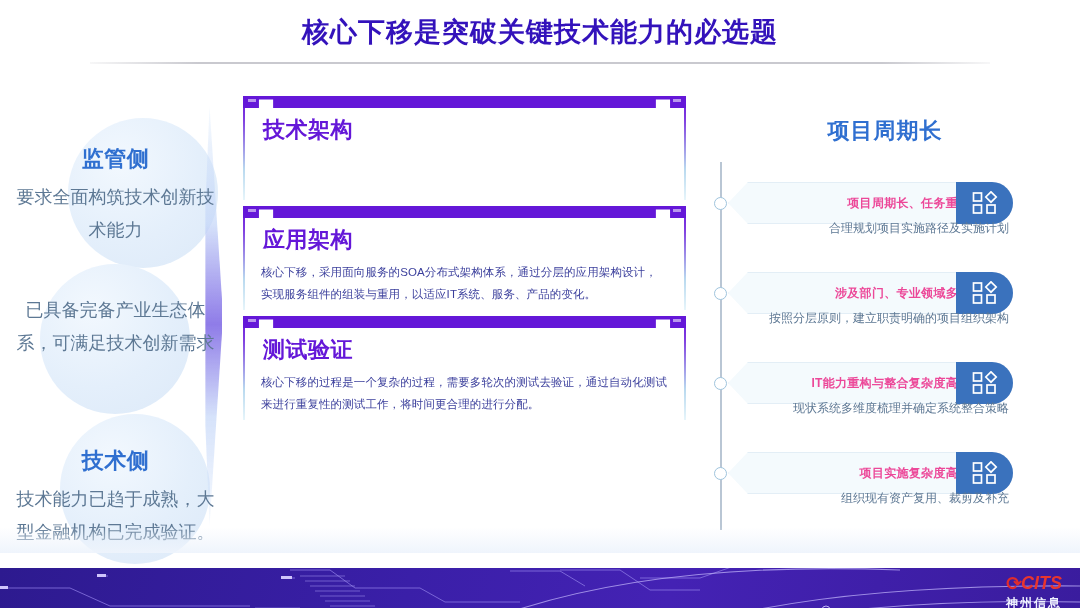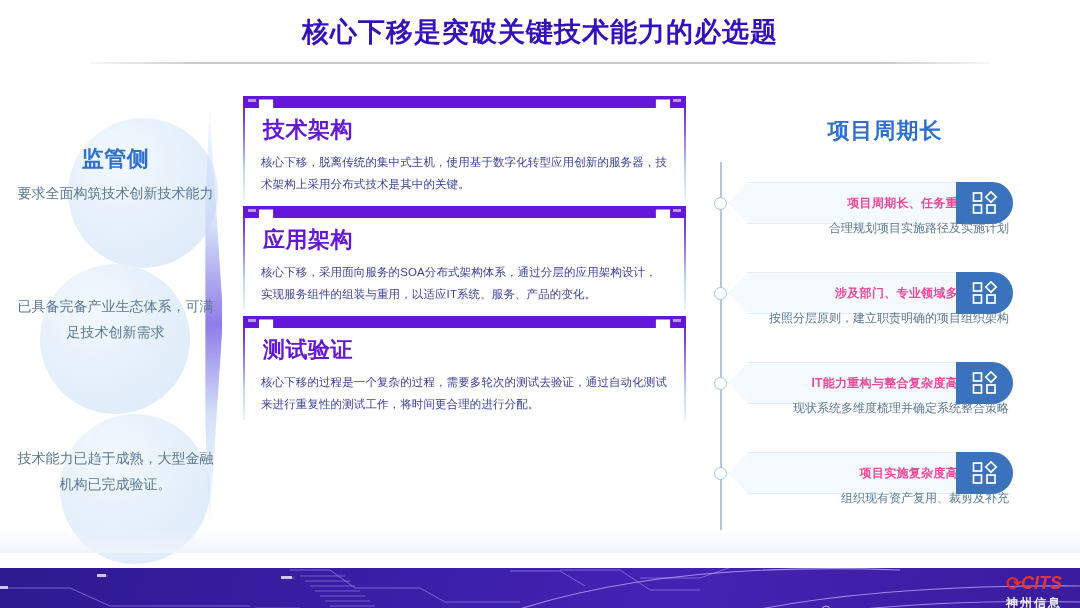--- a/index.html
+++ b/index.html
@@ -78,21 +78,21 @@
 
   .sb-head {
     font-size: 22px;
     font-weight: bold;
     color: #2f6fd0;
     text-align: center;
     margin-bottom: 7px;
     letter-spacing: .5px;
   }
   .sb-desc {
-    font-size: 14px;
+    font-size: 18px;
     color: #5d7894;
     line-height: 1.85;
     text-align: center;
     padding: 0 8px;
   }
 
   
   .cards {
     position: absolute;
     left: 243px;
@@ -302,28 +302,28 @@
     <div class="sb-blade"></div>
 
     <div class="sb-group g1">
       <div class="sb-head">监管侧</div>
       <div class="sb-desc">要求全面构筑技术创新技术能力</div>
     </div>
     <div class="sb-group g2">
       <div class="sb-desc">已具备完备产业生态体系，可满足技术创新需求</div>
     </div>
     <div class="sb-group g3">
+      <div class="sb-head">技术侧</div>
       <div class="sb-desc">技术能力已趋于成熟，大型金融机构已完成验证。</div>
     </div>
   </div>
 
   <div class="cards">
     <div class="card">
       <div class="card-title">技术架构</div>
-      <div class="card-body">核心下移，脱离传统的集中式主机，使用基于数字化转型应用创新的服务器，技术架构上采用分布式技术是其中的关键。</div>
     </div>
     <div class="card">
       <div class="card-title">应用架构</div>
       <div class="card-body">核心下移，采用面向服务的SOA分布式架构体系，通过分层的应用架构设计，实现服务组件的组装与重用，以适应IT系统、服务、产品的变化。</div>
     </div>
     <div class="card">
       <div class="card-title">测试验证</div>
       <div class="card-body">核心下移的过程是一个复杂的过程，需要多轮次的测试去验证，通过自动化测试来进行重复性的测试工作，将时间更合理的进行分配。</div>
     </div>
   </div>

